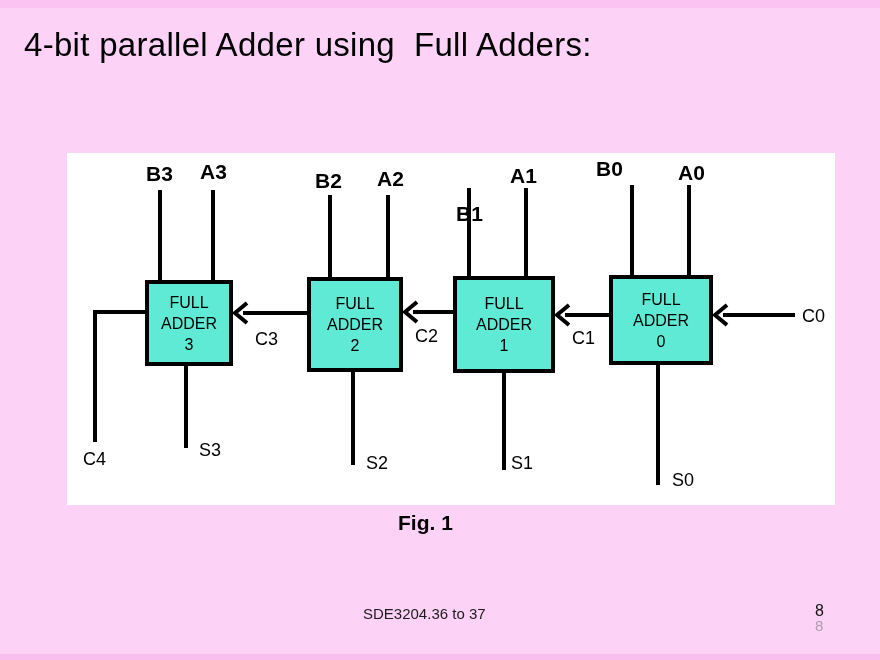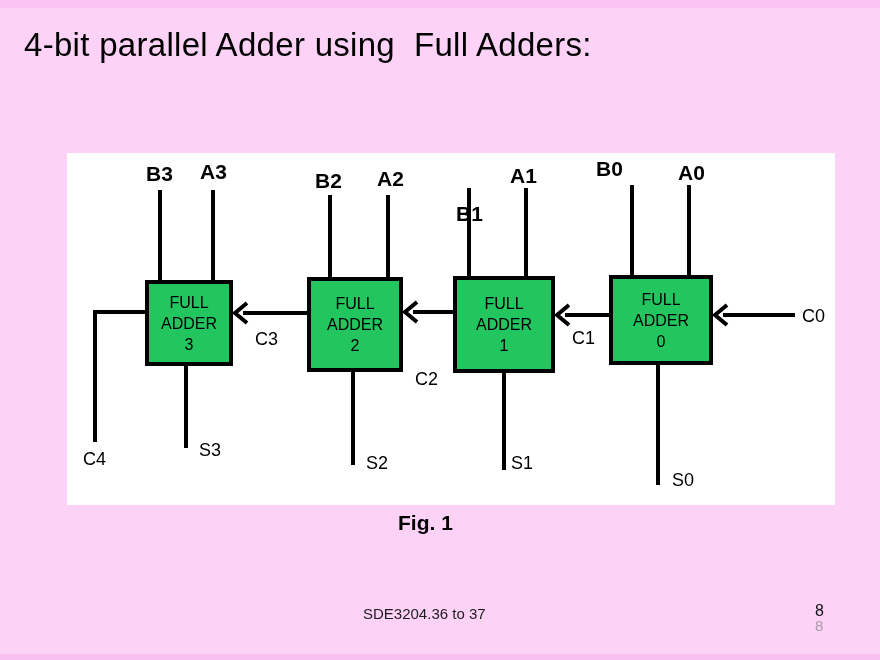--- a/index.html
+++ b/index.html
@@ -29,21 +29,21 @@
     position: absolute; left: 67px; top: 153px;
     width: 768px; height: 352px;
     background: #ffffff;
   }
   .vline { position: absolute; width: 4px; background: #000; }
   .hline { position: absolute; height: 4px; background: #000; }
   .pin-label {
     position: absolute; font-size: 21px; font-weight: 700;
   }
   .adder-box {
-    position: absolute; border: 4px solid #000; background: #22c55e;
+    position: absolute; border: 4px solid #000; background: #5eead4;
     display: flex; flex-direction: column; align-items: center; justify-content: center;
     font-size: 16px; line-height: 21px; text-align: center;
   }
   .carry-label, .sum-label {
     position: absolute; font-size: 18px; font-weight: 500;
   }
   .chevron { position: absolute; width: 18px; height: 28px; }
   .fig-caption {
     position: absolute; left: 398px; top: 511px;
     font-size: 21px; font-weight: bold;
@@ -118,21 +118,21 @@
   <div class="hline" style="left:498px; top:160px; width:44px;"></div>
   <svg class="chevron" style="left:486px; top:148px;" viewBox="0 0 18 28">
     <path d="M16 4 L4 14 L16 24" fill="none" stroke="#000" stroke-width="4"></path>
   </svg>
   <div class="carry-label" style="left:505px; top:175px;">C1</div>
 
   <div class="hline" style="left:346px; top:157px; width:40px;"></div>
   <svg class="chevron" style="left:334px; top:145px;" viewBox="0 0 18 28">
     <path d="M16 4 L4 14 L16 24" fill="none" stroke="#000" stroke-width="4"></path>
   </svg>
-  <div class="carry-label" style="left:348px; top:173px;margin-top:43px;">C2</div>
+  <div class="carry-label" style="left:348px; top:173px;">C2</div>
 
   <div class="hline" style="left:176px; top:158px; width:64px;"></div>
   <svg class="chevron" style="left:164px; top:146px;" viewBox="0 0 18 28">
     <path d="M16 4 L4 14 L16 24" fill="none" stroke="#000" stroke-width="4"></path>
   </svg>
   <div class="carry-label" style="left:188px; top:176px;">C3</div>
 
   <div class="hline" style="left:26px; top:157px; width:54px;"></div>
   <div class="vline" style="left:26px; top:157px; height:132px;"></div>
   <div class="carry-label" style="left:16px; top:296px;">C4</div>

